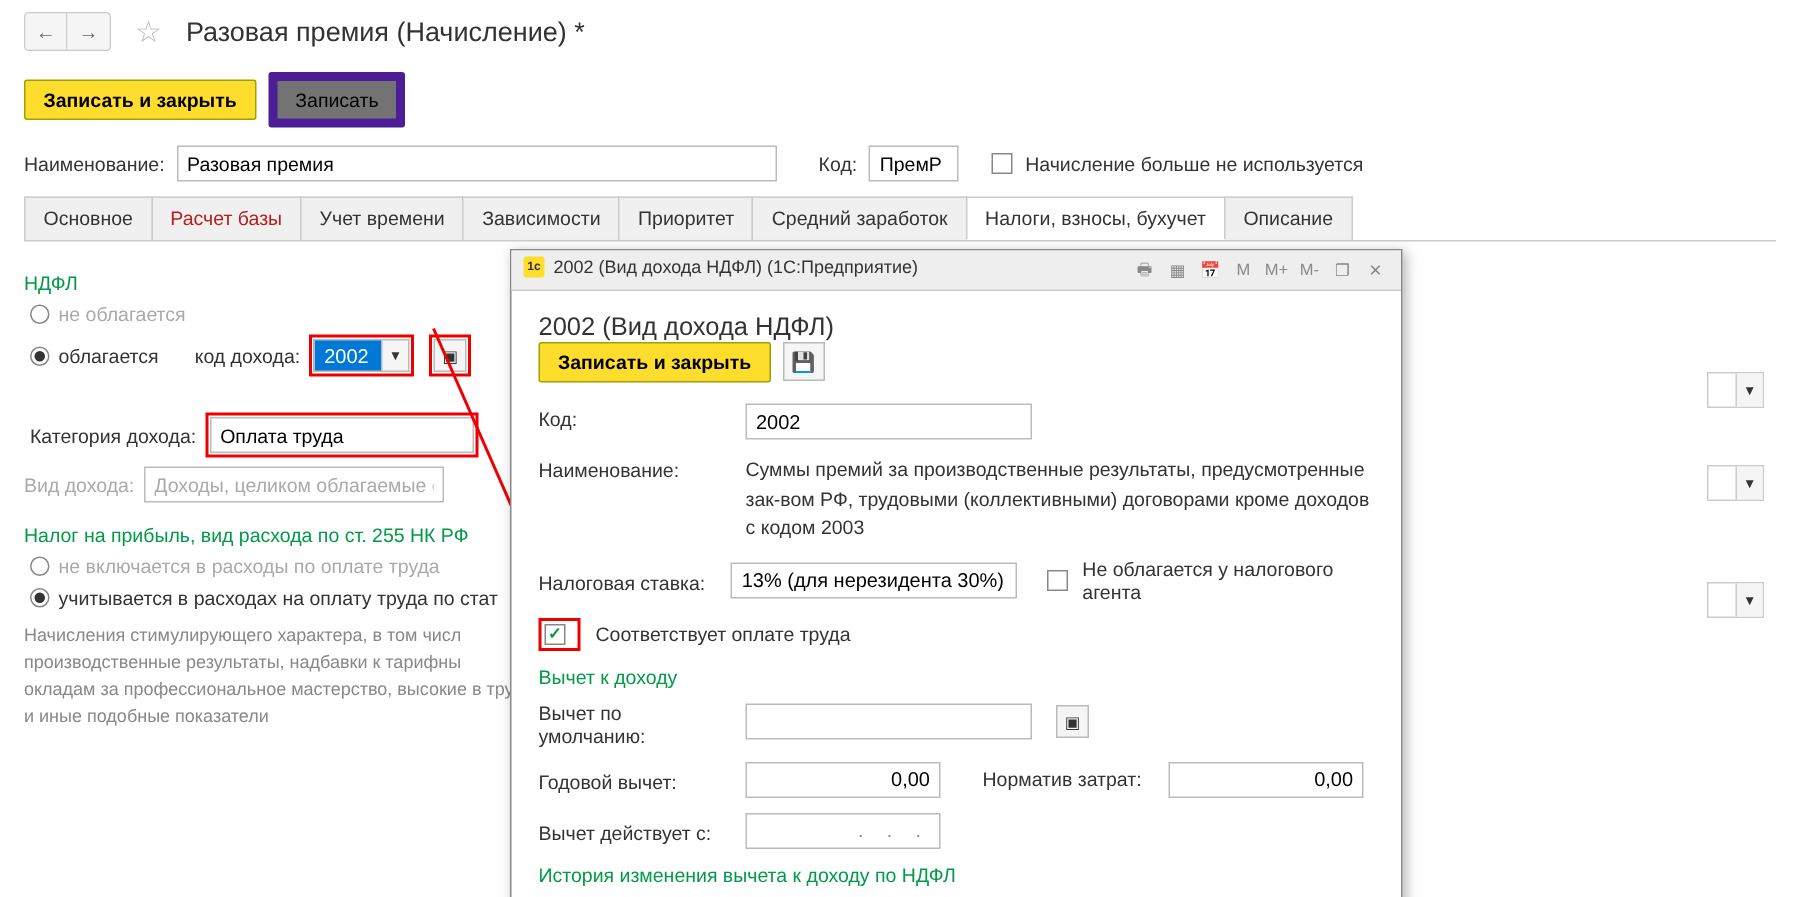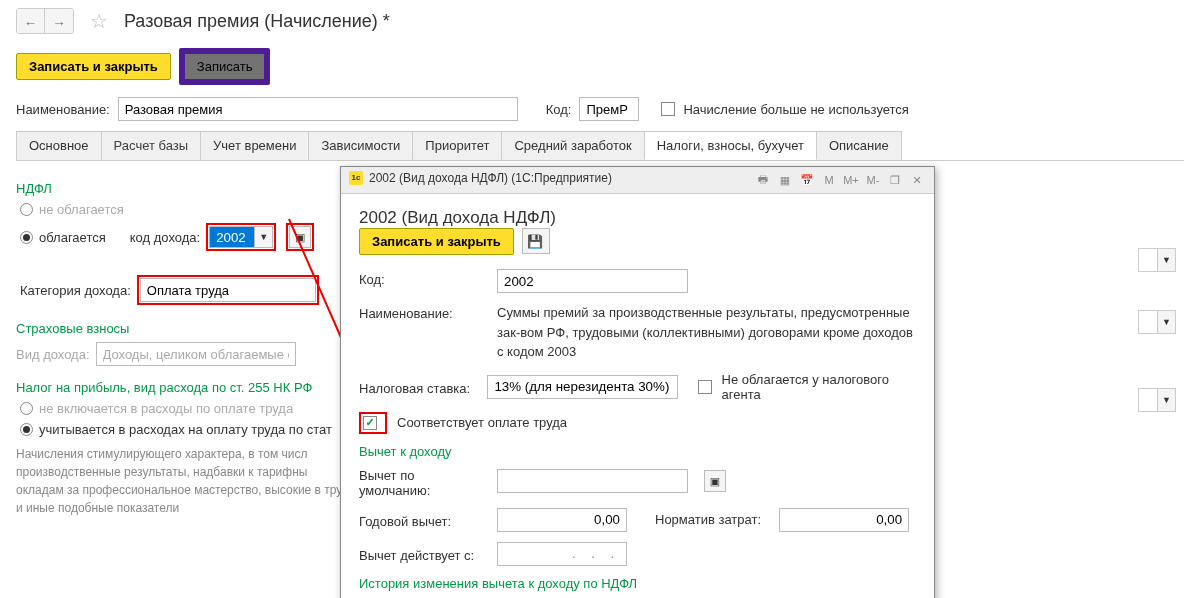--- a/index.html
+++ b/index.html
@@ -17,21 +17,21 @@
 .btn-secondary { background: #737373; border: 6px solid #4c1d95; padding: 5px 12px; font-size: 13px; cursor: pointer; border-radius: 2px; }
 
 .form-row { display: flex; align-items: center; padding: 6px 16px; gap: 8px; }
 .form-label { color: #333; font-size: 13px; }
 .form-input { border: 1px solid #bbb; padding: 3px 6px; font-size: 13px; height: 24px; }
 .checkbox { width: 14px; height: 14px; border: 1px solid #888; display: inline-block; vertical-align: middle; }
 
 .tabs { display: flex; margin: 4px 16px 0; }
 .tab { padding: 6px 12px; border: 1px solid #ccc; background: #f0f0f0; border-bottom: none; font-size: 13px; cursor: pointer; margin-right: -1px; }
 .tab.active { background: #fff; border-bottom: 1px solid #fff; position: relative; z-index: 1; }
-.tab.disabled { color: #404040; }
+.tab.disabled { color: #b91c1c; }
 
 .tab-content { border-top: 1px solid #ccc; margin: 0 16px; padding: 12px 0; }
 
 .section-title { color: #009a49; cursor: pointer; margin: 8px 0 6px; }
 .radio-group { margin-left: 4px; }
 .radio-row { display: flex; align-items: center; gap: 6px; margin: 6px 0; }
 .radio { width: 13px; height: 13px; border: 1px solid #888; border-radius: 50%; display: inline-flex; align-items: center; justify-content: center; }
 .radio.checked::after { content: ''; width: 7px; height: 7px; background: #333; border-radius: 50%; display: block; }
 .disabled-text { color: #aaa; }
 .info-text { color: #888; font-size: 12px; line-height: 1.5; max-width: 340px; margin-top: 8px; }
@@ -140,21 +140,20 @@
     </div>
   <div class="right-combo" style="top:310px">
       <span class="rc-body"></span>
       <span class="rc-arrow">▼</span>
     </div>
   <div class="right-combo" style="top:388px">
       <span class="rc-body"></span>
       <span class="rc-arrow">▼</span>
     </div>
 
-  <div class="section-title" style="margin-top:16px">Страховые взносы</div>
   <div class="radio-row">
     <span class="disabled-text">Вид дохода:</span>
     <input class="form-input disabled-text" style="width: 200px; color: rgb(170, 170, 170);" value="Доходы, целиком облагаемые ст">
   </div>
 
   <div class="section-title" style="margin-top:14px">Налог на прибыль, вид расхода по ст. 255 НК РФ</div>
   <div class="radio-group">
     <div class="radio-row">
       <span class="radio"></span>
       <span class="disabled-text">не включается в расходы по оплате труда</span>

